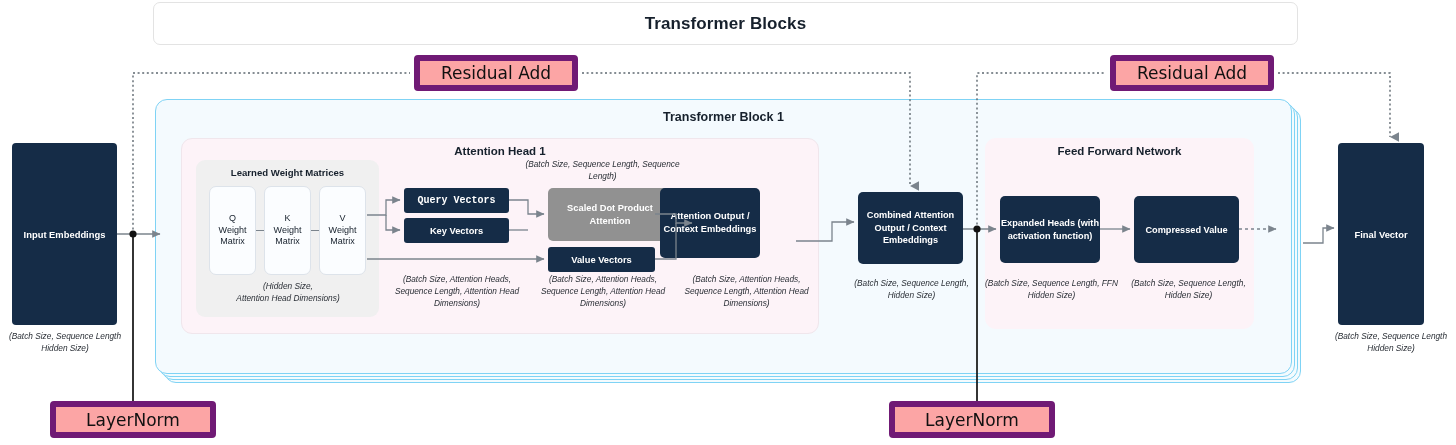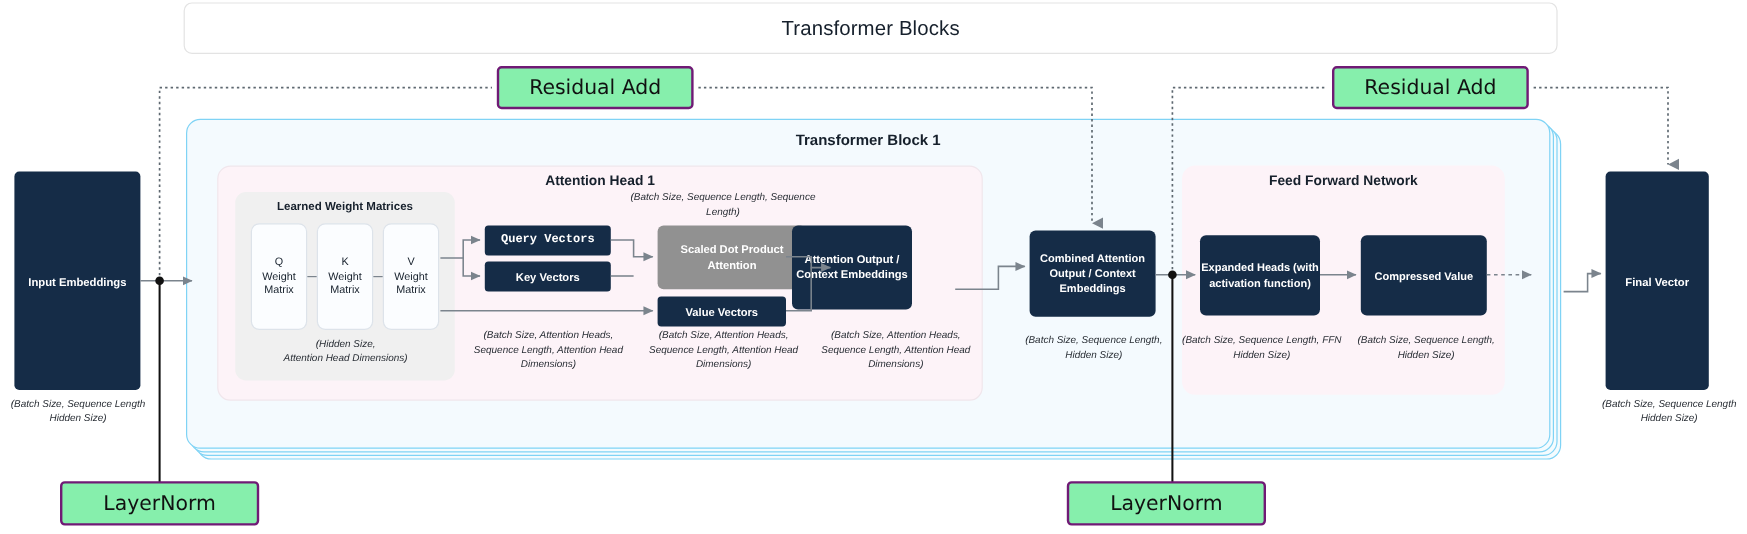--- a/index.html
+++ b/index.html
@@ -3,24 +3,24 @@
 <meta charset="utf-8">
 <style>
   html,body{margin:0;padding:0;background:#ffffff;}
   body{width:1456px;height:445px;position:relative;overflow:hidden;
        font-family:"Liberation Sans","DejaVu Sans",sans-serif;color:#1b2430;}
   .abs{position:absolute;box-sizing:border-box;}
 
   
   #title-bar{left:153px;top:2px;width:1145px;height:43px;border:1px solid #e3e3e3;
     border-radius:7px;background:#fff;display:flex;align-items:center;justify-content:center;}
-  #title-bar .t{font-size:17px;font-weight:400;letter-spacing:.1px;color:#16202c;}
-
-  
-  .pill{border:2px solid #701a75;border-radius:4px;background:#86efac;
+  #title-bar .t{font-size:17px;font-weight:700;letter-spacing:.1px;color:#16202c;}
+
+  
+  .pill{border:6px solid #701a75;border-radius:4px;background:#fca5a5;
         display:flex;align-items:center;justify-content:center;
         font-family:"DejaVu Sans",sans-serif;font-size:17px;color:#111;z-index:40;}
   #residual-add-1{left:414px;top:55px;width:164px;height:36px;}
   #residual-add-2{left:1110px;top:55px;width:164px;height:36px;}
   #layernorm-1{left:50px;top:401px;width:166px;height:37px;}
   #layernorm-2{left:889px;top:401px;width:166px;height:37px;}
 
   
   .tb-stack{border:1.4px solid #7fd3f5;border-radius:12px;background:#f4fbfe;}
   #tb-s4{left:164px;top:108px;width:1137px;height:275px;}

